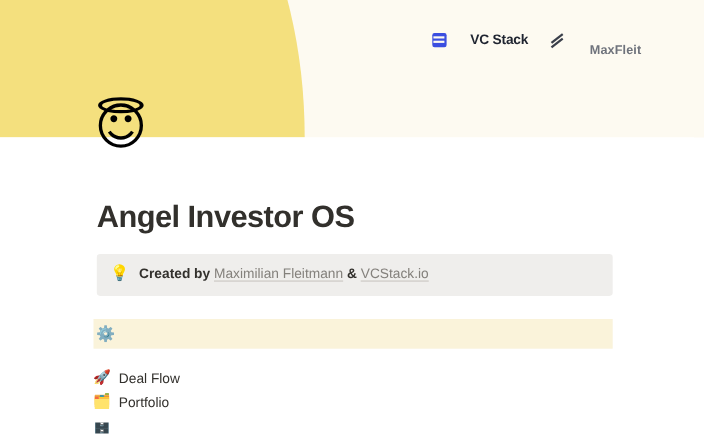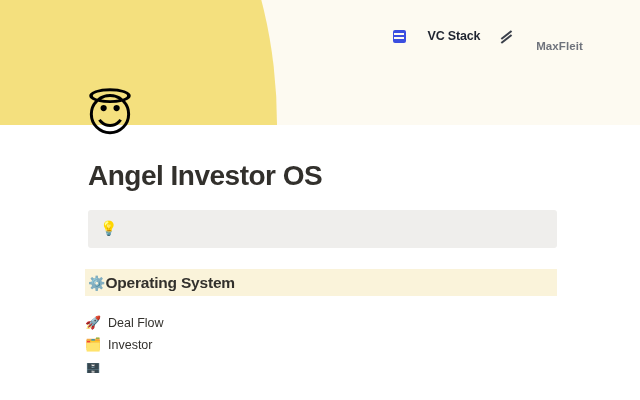--- a/index.html
+++ b/index.html
@@ -121,21 +121,21 @@
     font-family: "DejaVu Sans", sans-serif;
   }
 
   
   .content {
     position: absolute;
     top: 125px;
     left: 0;
     width: 631px;
     background: #ffffff;
-    padding-top: 35px;
+    padding-top: 56px;
   }
 
   .page-title {
     margin-left: 88px;
     font-size: 28px;
     font-weight: bold;
     color: #32302c;
     letter-spacing: -0.5px;
     line-height: 1.15;
   }
@@ -255,37 +255,37 @@
 </div>
 
 <div class="page-icon">😇</div>
 
 <div class="content">
 
   <h1 class="page-title">Angel Investor OS</h1>
 
   <div class="callout">
     <span class="callout-emoji">💡</span>
+    <div class="callout-text"><span class="lead">Created by </span><span class="pagelink">Maximilian Fleitmann</span><span class="amp"> &amp; </span><span class="pagelink">VCStack.io</span></div>
   </div>
 
   <div class="section-heading">
     <span class="emoji">⚙️</span>
-    <span class="label">Operating System</span>
   </div>
 
   <div class="link-list">
 
     <div class="link-row">
       <span class="emoji">🚀</span>
       <span class="label">Deal Flow</span>
     </div>
 
     <div class="link-row">
       <span class="emoji">🗂️</span>
-      <span class="label">Investor</span>
+      <span class="label">Portfolio</span>
     </div>
 
     <div class="link-row cut">
       <span class="emoji">🗄️</span>
       <span class="label"></span>
     </div>
 
   </div>
 </div>
 

